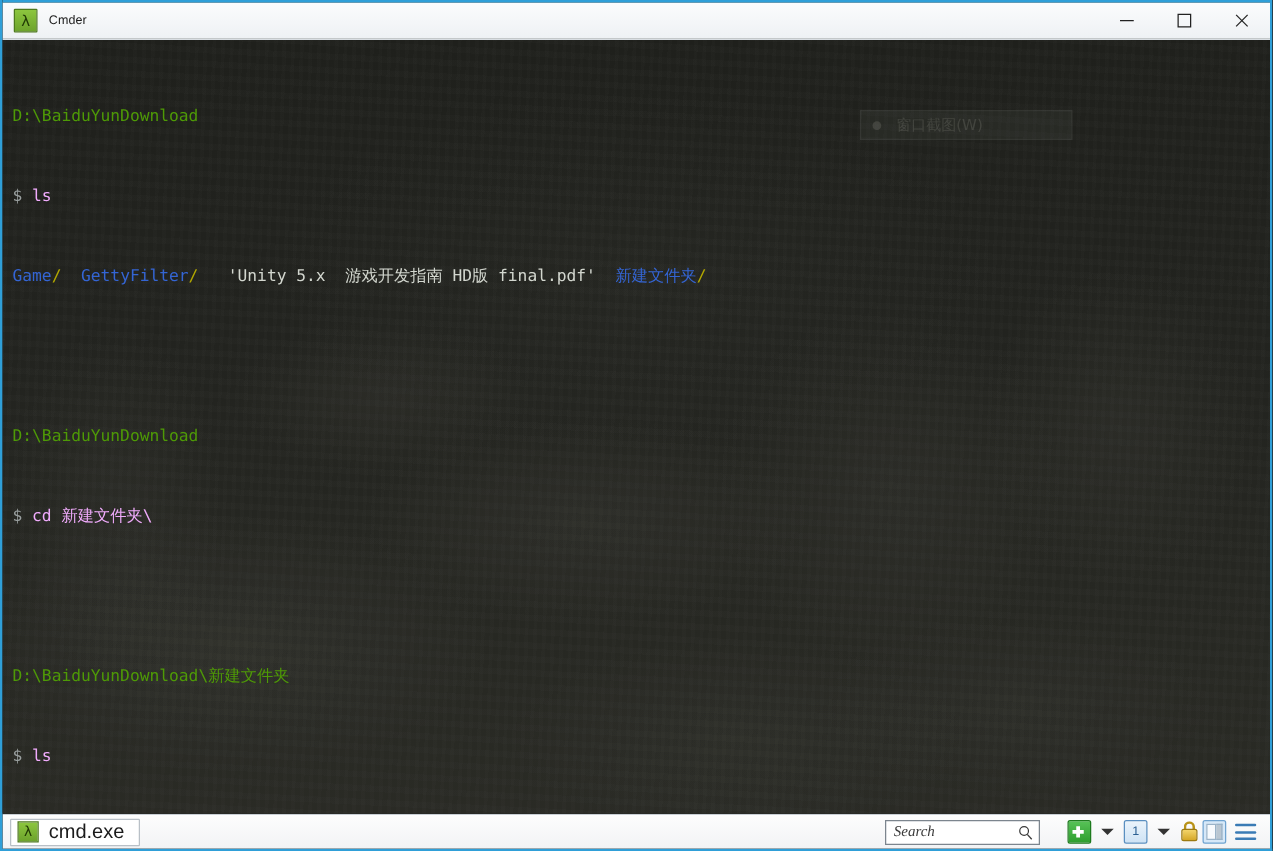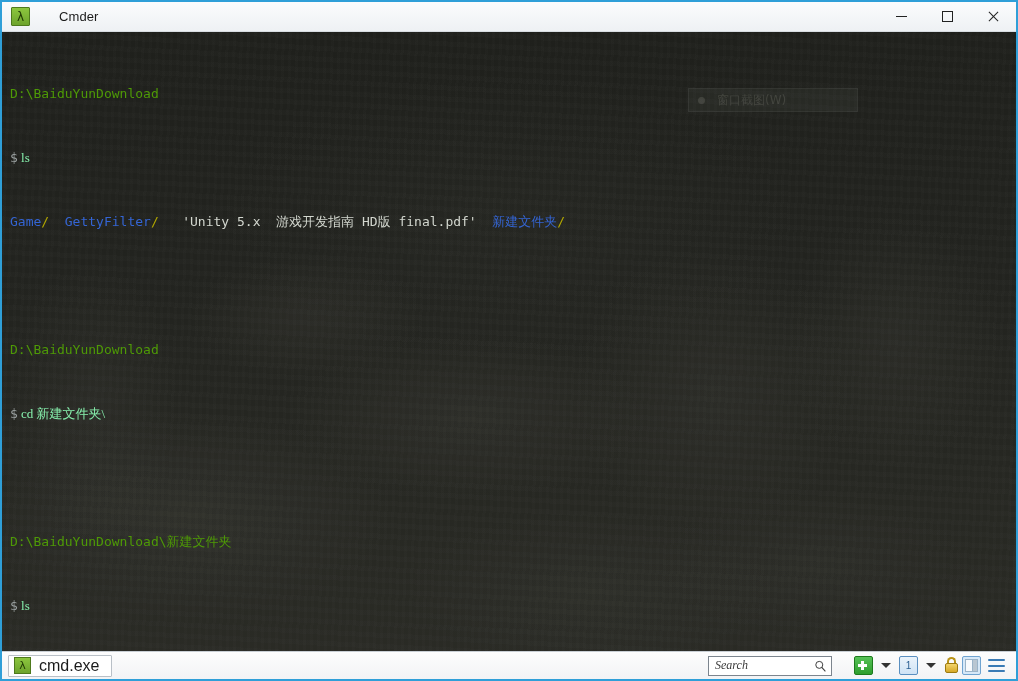--- a/index.html
+++ b/index.html
@@ -48,24 +48,23 @@
     display: flex;
     align-items: center;
     justify-content: center;
     font-size: 12px;
     line-height: 1;
     color: #213a05;
     font-family: "DejaVu Sans", sans-serif;
     flex: 0 0 auto;
   }
   .tb-title {
-    font-size: 13px;
+    font-size: 10px;
     color: #1b1b1b;
     letter-spacing: .1px;
-    margin-left: 20px;
   }
   .tb-spacer { flex: 1 1 auto; }
   .win-btns {
     display: flex;
     height: 100%;
     align-items: stretch;
   }
   .win-btn {
     width: 46px;
     display: flex;
@@ -126,21 +125,21 @@
     padding: 6px 0 0 8px;
     font-family: "DejaVu Sans Mono", "Liberation Mono", monospace;
     font-size: 13px;
     line-height: 16px;
     white-space: pre;
     color: #cfd2cb;
   }
   .line { height: 16px; }
   .c-path   { color: #4e9a06; }
   .c-prompt { color: #9aa0a0; }
-  .c-cmd    { color: #86efac; font-family: Liberation Serif, serif; }
+  .c-cmd    { color: #f0abfc; }
   .c-out    { color: #d3d7cf; text-align: center; }
   .c-dir    { color: #3465d4; }
   .c-slash  { color: #b3a800; }
 
   
   .ghost-menu {
     position: absolute;
     left: 686px;
     top: 56px;
     width: 170px;

